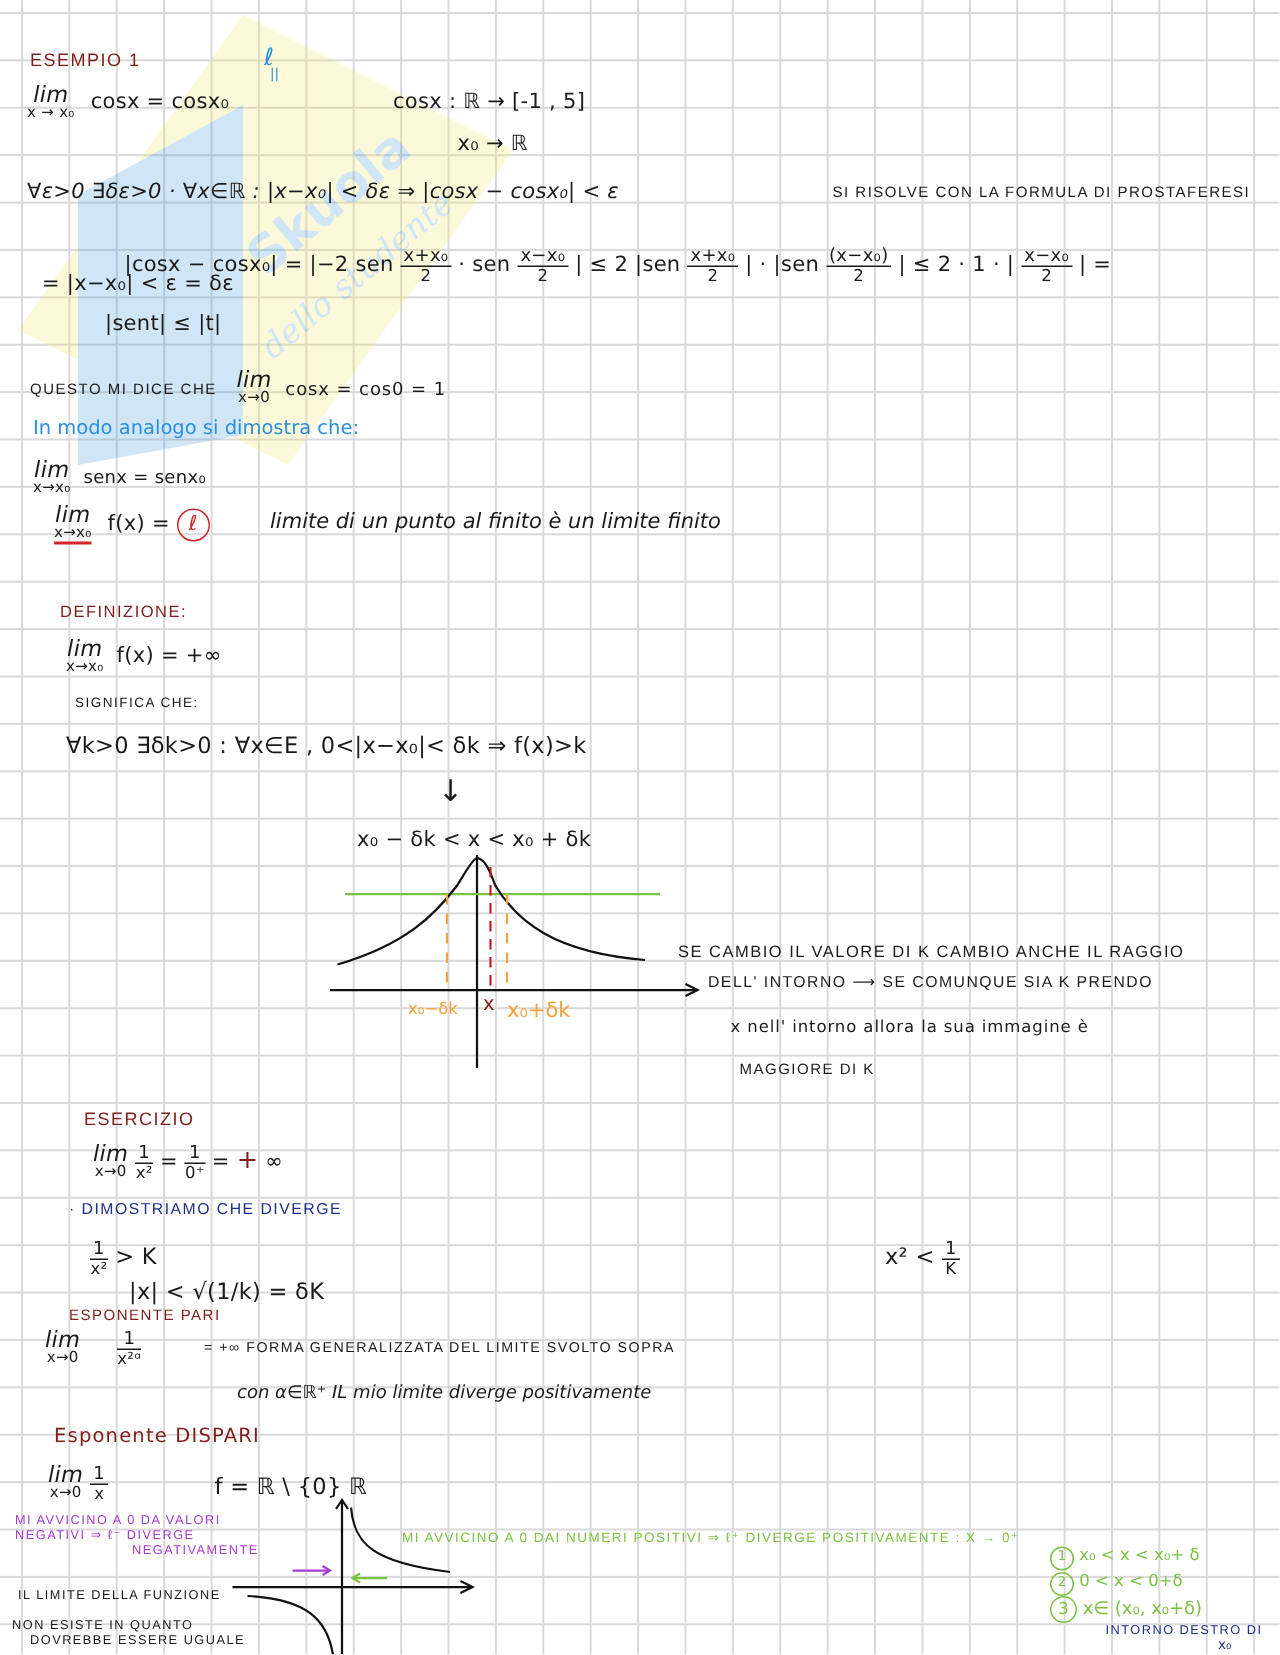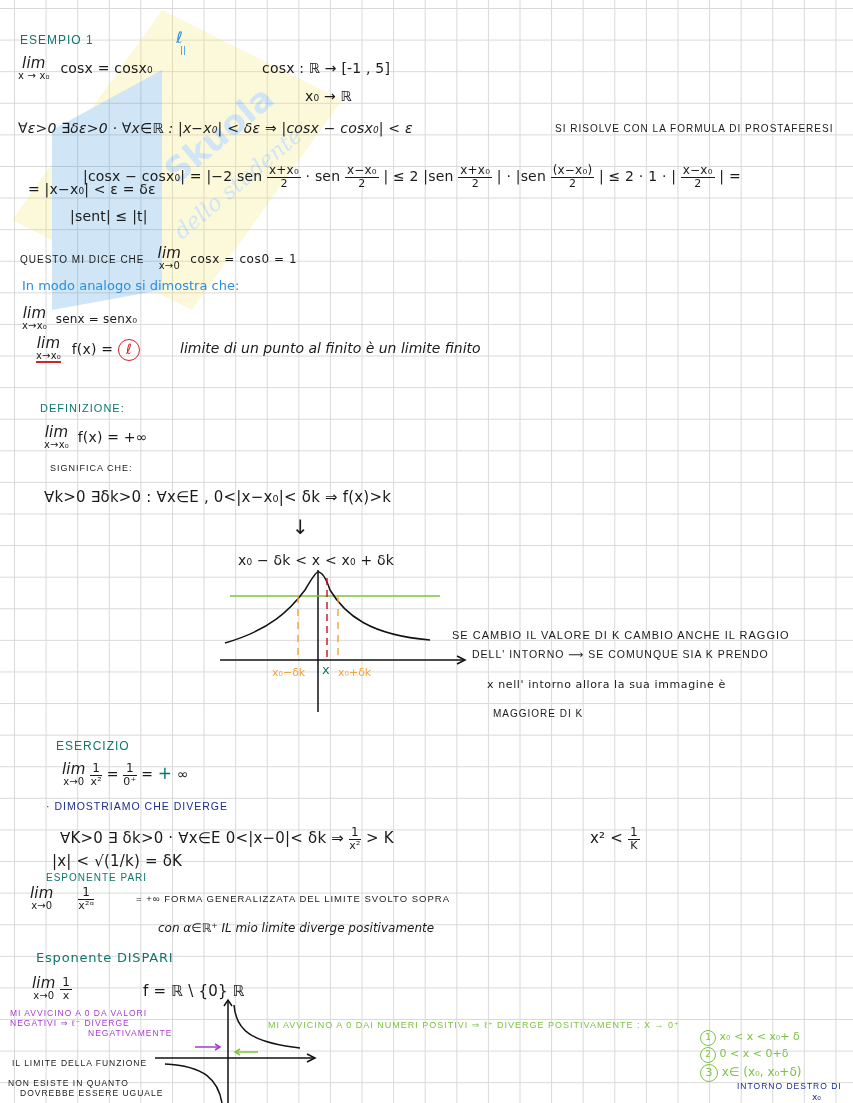--- a/index.html
+++ b/index.html
@@ -11,21 +11,21 @@
       linear-gradient(to bottom, #d9d9d9 1px, transparent 1px);
     background-size:31.6px 31.6px;
     background-position:14px 8px;
     font-family:"DejaVu Sans", sans-serif;
     color:#1a1a1a;
   }
   .abs { position:absolute; white-space:nowrap; }
   .hw { font-family:"DejaVu Sans", sans-serif; font-size:14px; letter-spacing:0.2px; }
   .hw-sm { font-family:"DejaVu Sans", sans-serif; font-size:10.5px; letter-spacing:0.6px; }
   .caps { font-family:"Liberation Sans Narrow","Liberation Sans", sans-serif; font-size:11px; letter-spacing:1px; text-transform:uppercase; }
-  .red { color:#0f766e; }
+  .red { color:#7f1d1d; }
   .blue { color:#2b8fe0; }
   .navy { color:#1c2d8a; }
   .green { color:#7cc242; }
   .purple { color:#a83ad1; }
   .orange { color:#f2a23a; }
   .lim { display:inline-block; text-align:center; line-height:1; vertical-align:middle; }
   .lim .l1 { display:block; font-size:15px; font-style:italic; }
   .lim .l2 { display:block; font-size:10px; }
   .frac { display:inline-block; text-align:center; vertical-align:middle; line-height:1.05; }
   .frac .n { display:block; border-bottom:1.2px solid currentColor; padding:0 2px; font-size:12px; }
@@ -110,48 +110,47 @@
   <polyline points="247,86 255,90 247,94" fill="none" stroke="#111" stroke-width="1.5"></polyline>
   <line x1="108" y1="0" x2="108" y2="142" stroke="#111" stroke-width="1.5"></line>
   <line x1="20" y1="26" x2="230" y2="26" stroke="#7cc242" stroke-width="1.5"></line>
   <path d="M15,73 C60,60 80,40 95,20 C102,8 106,2 108,2 C112,2 116,8 120,20 C135,45 160,65 220,70" fill="none" stroke="#111" stroke-width="1.5"></path>
   <line x1="88" y1="26" x2="88" y2="90" stroke="#f2a23a" stroke-width="1.4" stroke-dasharray="7,6"></line>
   <line x1="128" y1="26" x2="128" y2="90" stroke="#f2a23a" stroke-width="1.4" stroke-dasharray="7,6"></line>
   <line x1="117" y1="8" x2="117" y2="90" stroke="#c4141d" stroke-width="1.4" stroke-dasharray="7,5"></line>
 </svg>
 <div class="abs orange" style="left:272px;top:666px;font-size:11px;">x₀−δk</div>
 <div class="abs red" style="left:322px;top:662px;font-size:13px;">x</div>
-<div class="abs orange" style="left:338px;top:666px;font-size:11px;">x₀+δk</div>
+<div class="abs orange" style="left:338px;top:666px;font-size:14px;">x₀+δk</div>
 
 <div class="abs caps" style="left:452px;top:617px;font-size:11px;margin-top:12px;">SE CAMBIO IL VALORE DI K CAMBIO ANCHE IL RAGGIO</div>
 <div class="abs caps" style="left:472px;top:648px;font-size:10.5px;">DELL' INTORNO ⟶ SE COMUNQUE SIA K PRENDO</div>
 <div class="abs" style="left:487px;top:678px;font-size:11px;letter-spacing:0.6px;">x nell' intorno allora  la sua immagine è</div>
 <div class="abs caps" style="left:493px;top:708px;font-size:10px;">MAGGIORE DI K</div>
 
 <div class="abs caps red" style="left:56px;top:739px;font-size:12px;">ESERCIZIO</div>
 <div class="abs hw" style="left:62px;top:762px;">
   <span class="lim"><span class="l1">lim</span><span class="l2">x→0</span></span>
   <span class="frac"><span class="n">1</span><span class="d">x²</span></span>
   <span>=</span>
   <span class="frac"><span class="n">1</span><span class="d">0⁺</span></span>
   <span>=</span>
   <span class="red" style="font-size:17px;">+</span>
   <span>∞</span>
 </div>
 <div class="abs caps navy" style="left:46px;top:800px;font-size:10.5px;">· DIMOSTRIAMO CHE DIVERGE</div>
 <div class="abs hw" style="left:60px;top:826px;font-size:15px;">
-  <span>∀K&gt;0 ∃ δk&gt;0 · ∀x∈E  0&lt;|x−0|&lt; δk ⇒</span>
   <span class="frac"><span class="n">1</span><span class="d">x²</span></span>
   <span>&gt; K</span>
 </div>
 <div class="abs hw" style="left:590px;top:826px;font-size:15px;">
   <span>x² &lt;</span>
   <span class="frac"><span class="n">1</span><span class="d">K</span></span>
 </div>
-<div class="abs hw" style="left:52px;top:852px;font-size:15px;">|x| &lt; √(1/k) = δK</div>
+<div class="abs hw" style="left:86px;top:852px;font-size:15px;">|x| &lt; √(1/k) = δK</div>
 
 <div class="abs caps red" style="left:46px;top:872px;font-size:10px;">ESPONENTE PARI</div>
 <div class="abs hw" style="left:30px;top:886px;">
   <span class="lim"><span class="l1">lim</span><span class="l2">x→0</span></span>
   <span class="frac" style="margin-left:20px;"><span class="n">1</span><span class="d">x²ᵅ</span></span>
 </div>
 <div class="abs caps" style="left:136px;top:893px;font-size:9.5px;text-align:right;">= +∞ FORMA GENERALIZZATA DEL LIMITE SVOLTO SOPRA</div>
 <div class="abs" style="left:158px;top:921px;font-size:12px;font-style:italic;">con α∈ℝ⁺    IL mio limite diverge positivamente</div>
 
 <div class="abs red" style="left:36px;top:950px;font-size:13px;letter-spacing:0.8px;">Esponente DISPARI</div>

